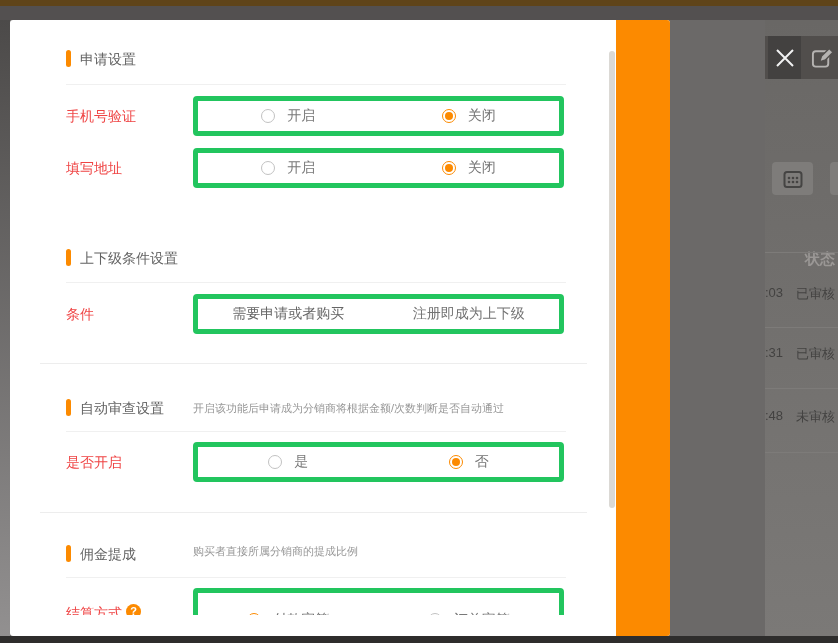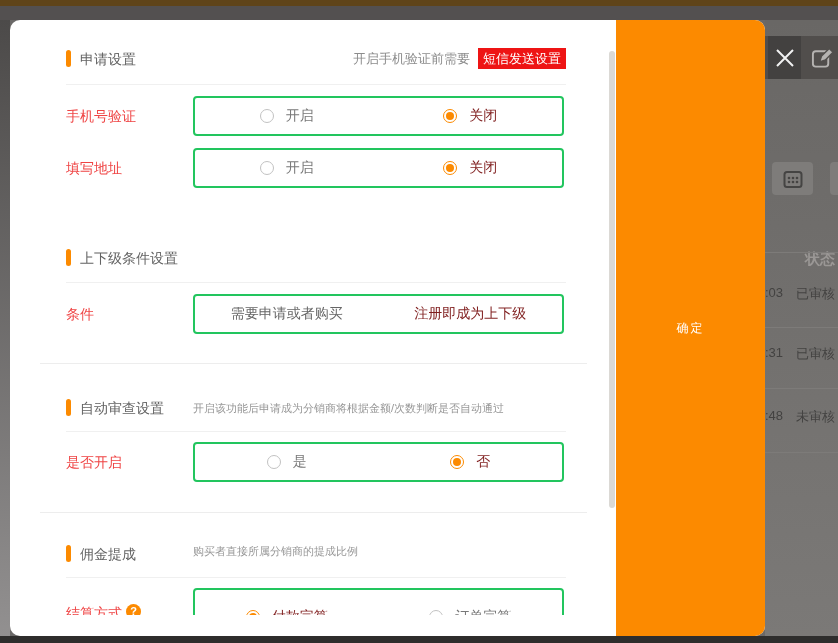--- a/index.html
+++ b/index.html
@@ -24,45 +24,45 @@
   .cal-btn   { position:absolute; left:7px; top:142px; width:41px; height:33px; background:#7e7c7a;
                border-radius:4px; display:flex; align-items:center; justify-content:center; }
   .cal-btn2  { position:absolute; left:65px; top:142px; width:12px; height:33px; background:#7e7c7a;
                border-radius:4px; }
   .bg-col-header { position:absolute; left:40px; top:230px; font-size:15px; color:#9a9795;font-weight:bold; }
   .bg-divider { position:absolute; left:0; width:73px; height:1px; background:#7d7b79; }
   .bg-row-time   { position:absolute; left:0;  font-size:13px; color:#434241; }
   .bg-row-status { position:absolute; left:31px; font-size:13px; color:#434241; white-space:nowrap; }
 
   
-  .modal { position:absolute; left:10px; top:20px; width:755px; height:616px; background:#fff;
-           border-radius:10px; overflow:hidden; }
+  .modal { position:absolute; left:10px; top:20px; width:660px; height:616px; background:#fff;
+           border-radius:3px; overflow:hidden; }
   .modal-body { position:absolute; left:0; top:0; width:606px; height:595px; overflow:hidden; }
   .scroll-thumb { position:absolute; left:599px; top:31px; width:6px; height:457px;
                   background:#dbd9d5; border-radius:3px; }
   .ok-panel { position:absolute; left:606px; top:0; width:149px; height:616px; background:#fc8a00; }
   .ok-label { position:absolute; left:0; top:300px; width:100%; text-align:center; color:#fff;
               font-size:12px; letter-spacing:2px; cursor:pointer; }
 
   
   .marker   { position:absolute; left:56px; width:5px; height:17px; background:#fc8a00; border-radius:3px; }
   .sec-title{ position:absolute; left:70px; font-size:14px; color:#636363; line-height:16px; }
   .sec-hint { position:absolute; left:183px; width:373px; text-align:right; font-size:13px; color:#8c8c8c; line-height:21px; }
   .badge    { display:inline-block; background:#ee1414; color:#fff; padding:2px 5px; margin-left:8px; font-size:13px; line-height:17px; }
   .sec-desc { position:absolute; left:183px; width:373px; text-align:left; font-size:11px; color:#979797; }
   .divider  { position:absolute; left:56px; width:500px; height:1px; background:#f0f0f0; }
   .separator{ position:absolute; left:30px; width:547px; height:1px; background:#ededed; }
 
   
   .row-label{ position:absolute; left:56px; font-size:14px; color:#ef4444; line-height:15px; white-space:nowrap; }
-  .opt-box  { position:absolute; left:183px; width:371px; height:40px; border:2px solid #22c55e;
+  .opt-box  { position:absolute; left:183px; width:371px; height:40px; border:5px solid #22c55e;
               border-radius:4px; display:flex; align-items:center;justify-content:flex-end; }
   .opt      { flex:1; display:flex; align-items:center; justify-content:center; gap:12px;
               font-size:14px; color:#787878; cursor:pointer; }
-  .opt .txt.sel { color:#7f1d1d;font-family:Liberation Mono, monospace; }
+  .opt .txt.sel { color:#737373;font-family:Liberation Mono, monospace; }
   .opt .txt.plain { color:#666; }
   .radio { width:14px; height:14px; border:1px solid #c2c2c2; border-radius:50%; background:#fff;
            position:relative; flex:0 0 auto; }
   .radio.on { border-color:#fc8a00; }
   .radio.on::after { content:""; position:absolute; left:2px; top:2px; right:2px; bottom:2px;
                      background:#fc8a00; border-radius:50%; }
   .help { position:absolute; left:116px; top:584px; width:15px; height:15px; border-radius:50%;
           background:#fc8a00; color:#fff; font-size:11px; font-weight:bold; text-align:center;
           line-height:15px; }
   .box-bottom { top:568px; height:60px; align-items:flex-start; padding-top:18px; }
@@ -126,21 +126,20 @@
     </div>
     <div class="bg-divider" style="top:432px"></div>
   </div>
 
   <div class="modal">
 
     <div class="modal-body">
 
       <div class="marker" style="top:30px"></div>
       <div class="sec-title" style="top:31px">申请设置</div>
-      <div class="sec-hint" style="top:28px"><span>开启手机验证前需要</span><span class="badge">短信发送设置</span></div>
       <div class="divider" style="top:64px"></div>
 
       <div class="row-label" style="top:89px">手机号验证</div>
       <div class="opt-box" style="top:76px">
         <div class="opt">
           <span class="radio"></span>
           <span class="txt">开启</span>
         </div>
         <div class="opt">
           <span class="radio on"></span>

